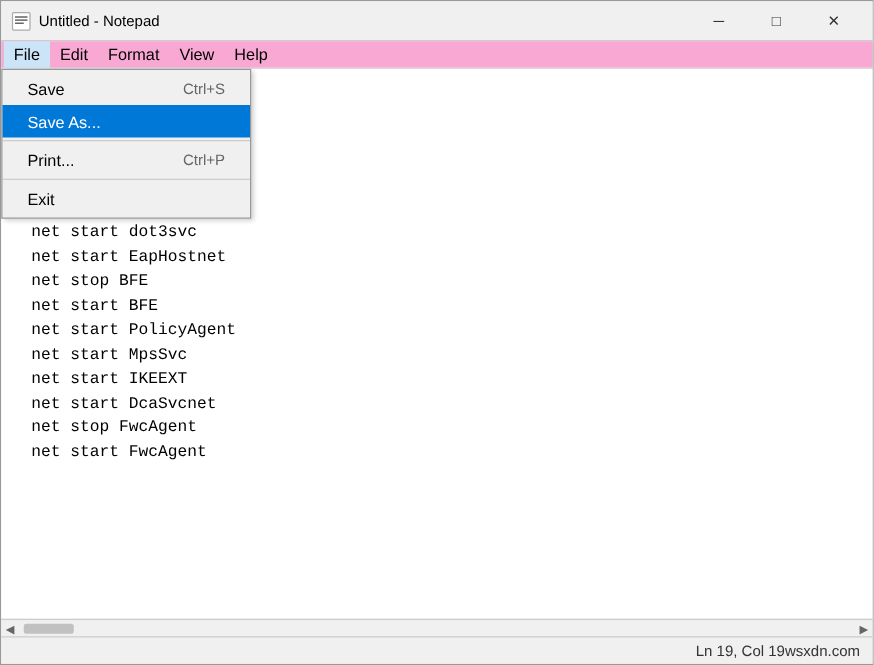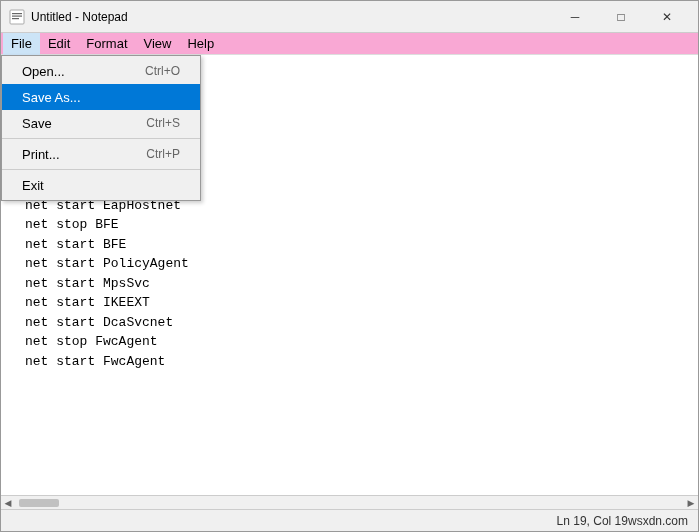--- a/index.html
+++ b/index.html
@@ -239,30 +239,26 @@
 
   <div class="menu-bar">
     <div class="menu-item active">File</div>
     <div class="menu-item">Edit</div>
     <div class="menu-item">Format</div>
     <div class="menu-item">View</div>
     <div class="menu-item">Help</div>
 
     <div class="dropdown">
       <div class="dropdown-item">
-        <span>Open...</span>
-        <span class="shortcut">Ctrl+O</span>
+        <span>Save</span>
+        <span class="shortcut">Ctrl+S</span>
       </div>
       <div class="dropdown-item highlighted">
         <span>Save As...</span>
         <span class="shortcut"></span>
-      </div>
-      <div class="dropdown-item">
-        <span>Save</span>
-        <span class="shortcut">Ctrl+S</span>
       </div>
       <div class="dropdown-separator"></div>
       <div class="dropdown-item">
         <span>Print...</span>
         <span class="shortcut">Ctrl+P</span>
       </div>
       <div class="dropdown-separator"></div>
       <div class="dropdown-item">
         <span>Exit</span>
         <span class="shortcut"></span>

